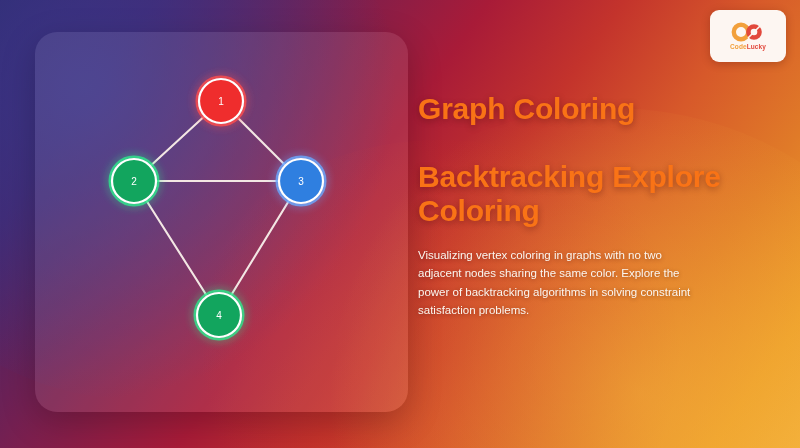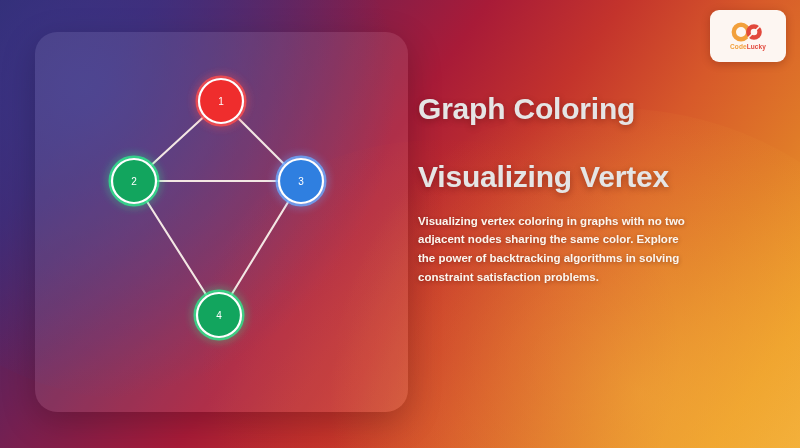--- a/index.html
+++ b/index.html
@@ -80,30 +80,30 @@
     position: absolute;
     left: 418px;
     top: 92px;
     width: 340px;
   }
   .headline {
     margin: 0;
     font-size: 30px;
     line-height: 1.13;
     font-weight: bold;
-    color: #e5e5e5;
+    color: #f97316;
     letter-spacing: -0.2px;
     text-shadow: 0 2px 6px rgba(70,10,10,0.38);
   }
   .subcopy {
     margin: 18px 0 2px 0;
     width: 280px;
     font-size: 11.5px;
     line-height: 1.62;
-    font-weight: bold;
+    font-weight: normal;
     color: #fbf6ef;
     text-shadow: 0 1px 4px rgba(70,10,10,0.40);
   }
 
   
   .logo-badge {
     position: absolute;
     left: 710px;
     top: 10px;
     width: 76px;
@@ -176,21 +176,22 @@
             <text x="184" y="286.6" text-anchor="middle" fill="#ffffff" font-size="10" font-family="&quot;Liberation Sans&quot;, sans-serif">4</text>
           </g>
         </g>
     </svg>
   </div>
 
   <div class="right-col">
     <h1 class="headline">
       <span>Graph Coloring</span><br>
       <br>
-      <span>Visualizing Vertex</span><br>
+      <span>Backtracking Explore</span><br>
+      <span>Coloring</span>
     </h1>
     <p class="subcopy">Visualizing vertex coloring in graphs with no two adjacent nodes sharing the same color. Explore the power of backtracking algorithms in solving constraint satisfaction problems.</p>
   </div>
 
   <div class="logo-badge">
     <svg class="logo-mark" width="40" height="20" viewBox="0 0 40 20">
       <circle cx="13" cy="10" r="7.2" fill="none" stroke="#f2a03c" stroke-width="4.4"></circle>
       <circle cx="26" cy="10" r="7.8" fill="#e2483c"></circle>
       <circle cx="26" cy="10" r="3.3" fill="#fdf6f2"></circle>
       <line x1="20" y1="16" x2="32" y2="4" stroke="#fdf6f2" stroke-width="1.6"></line>

